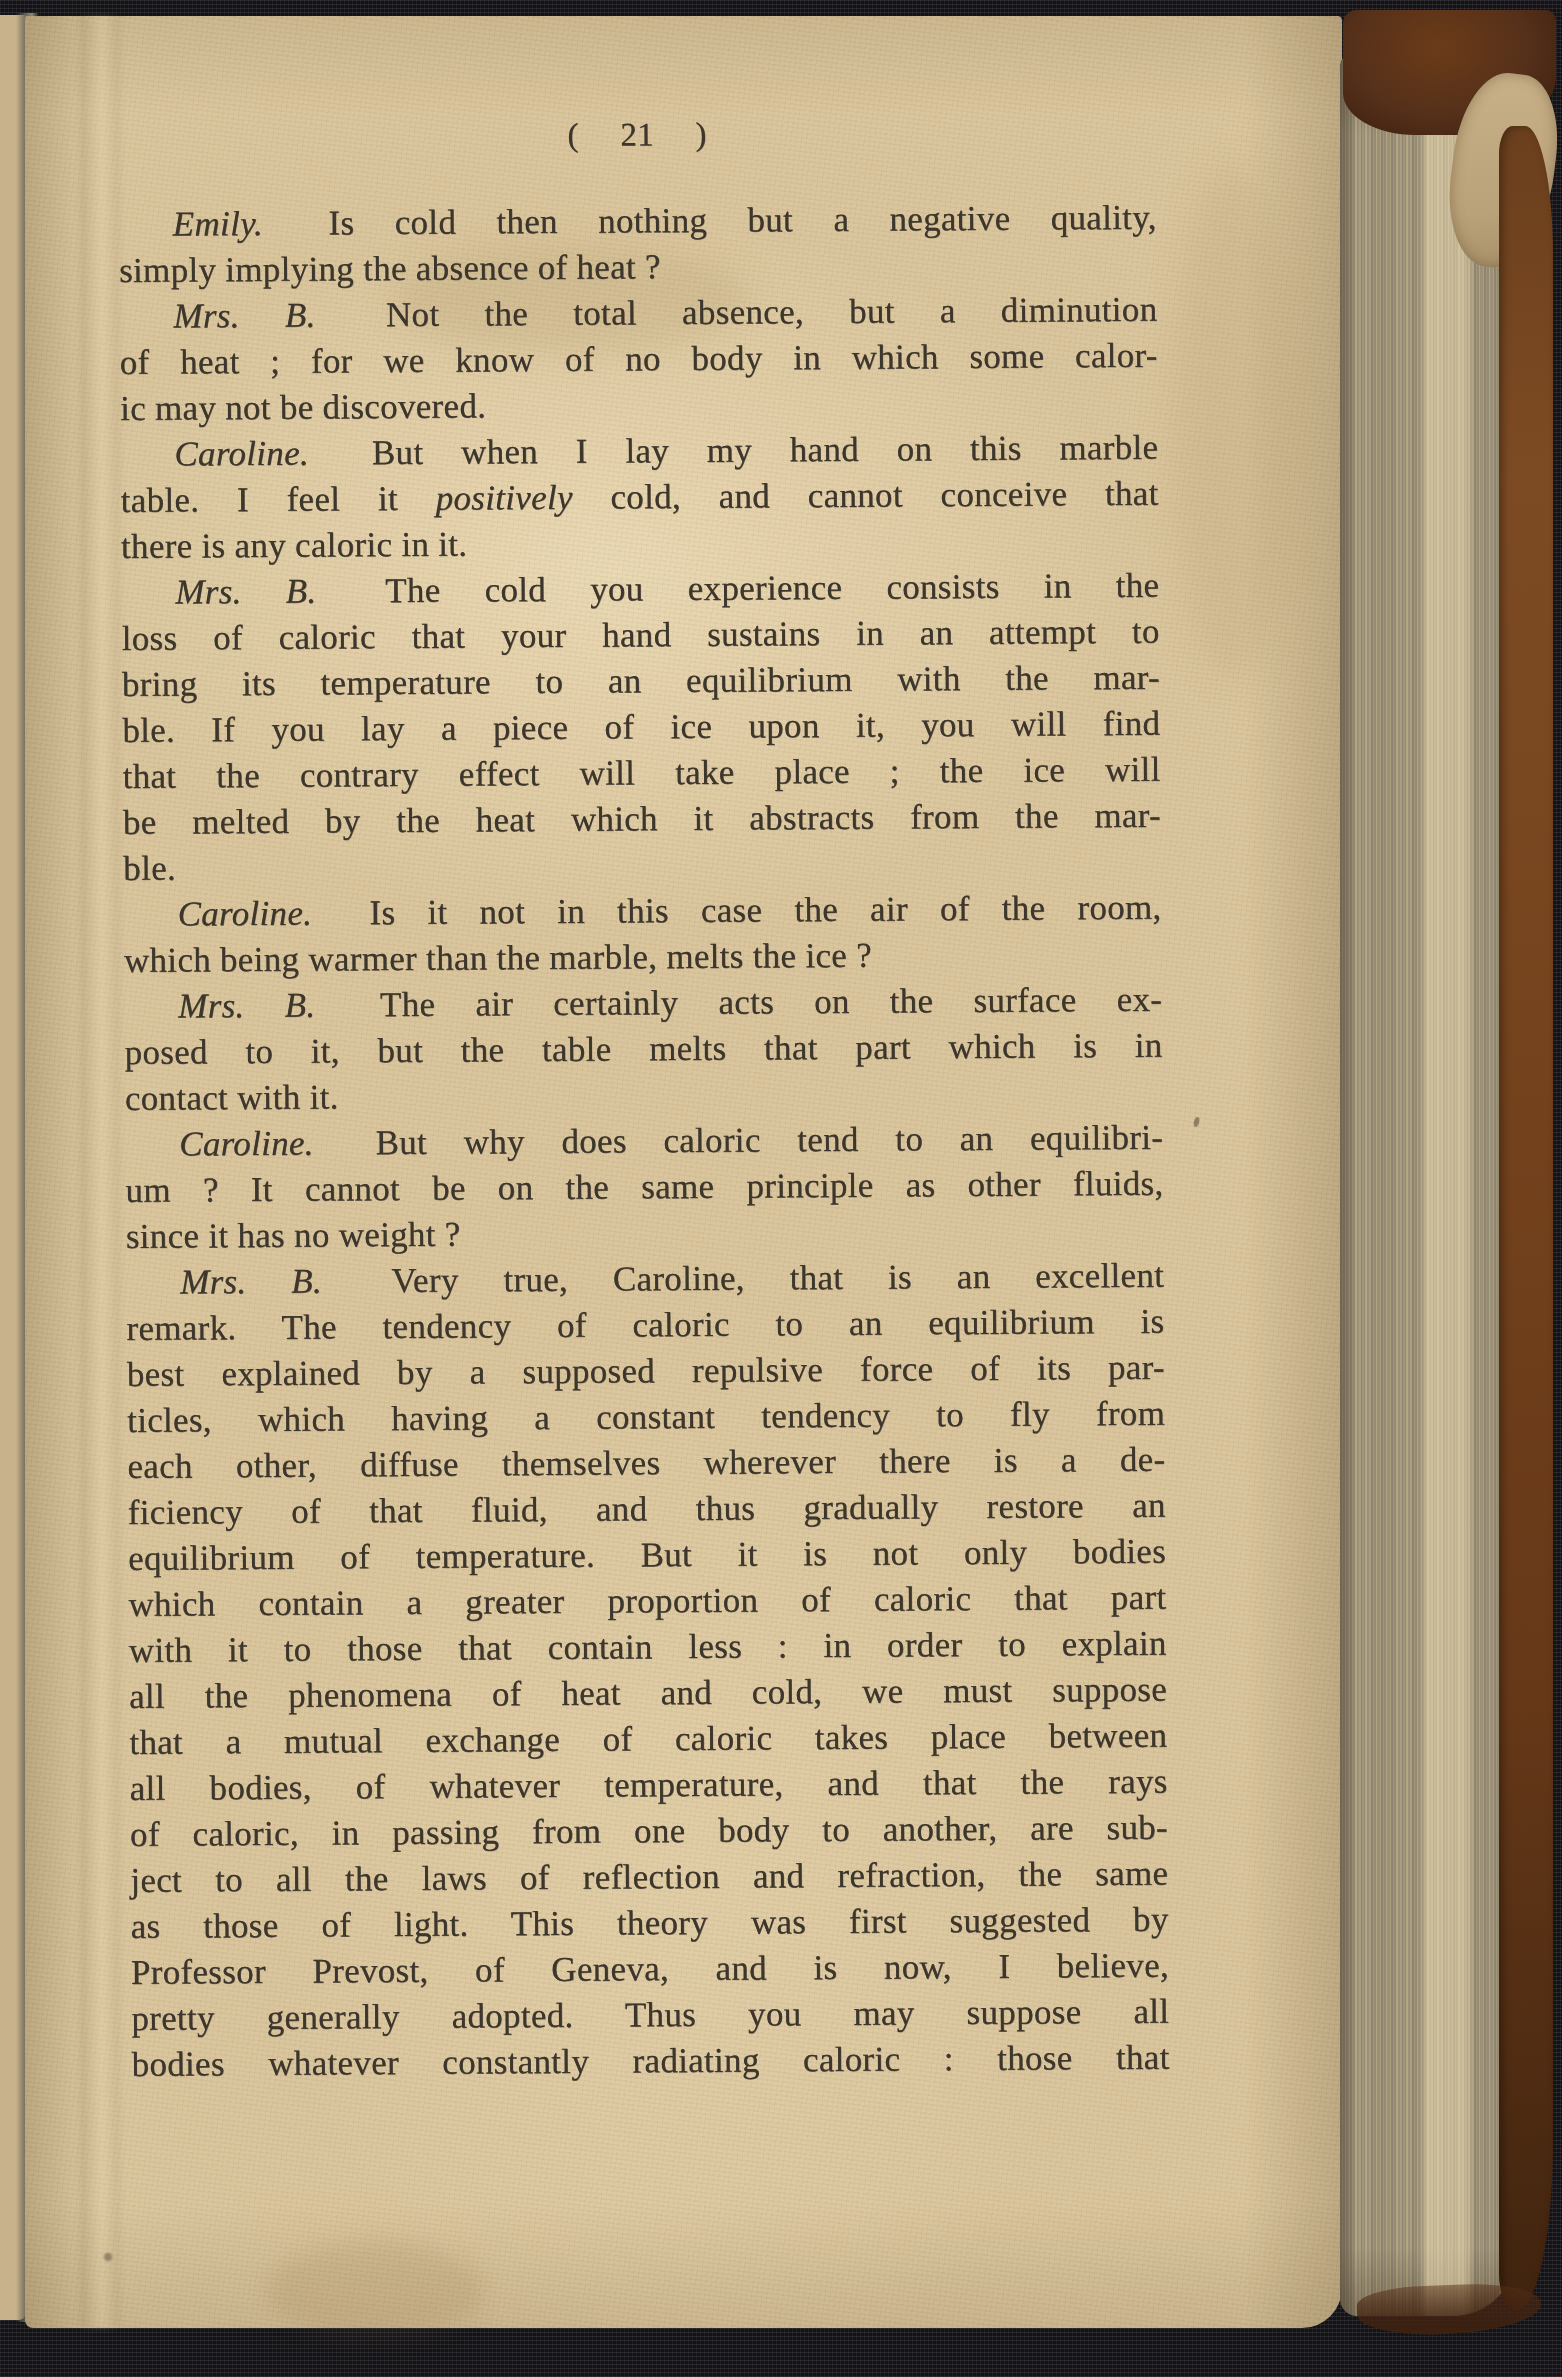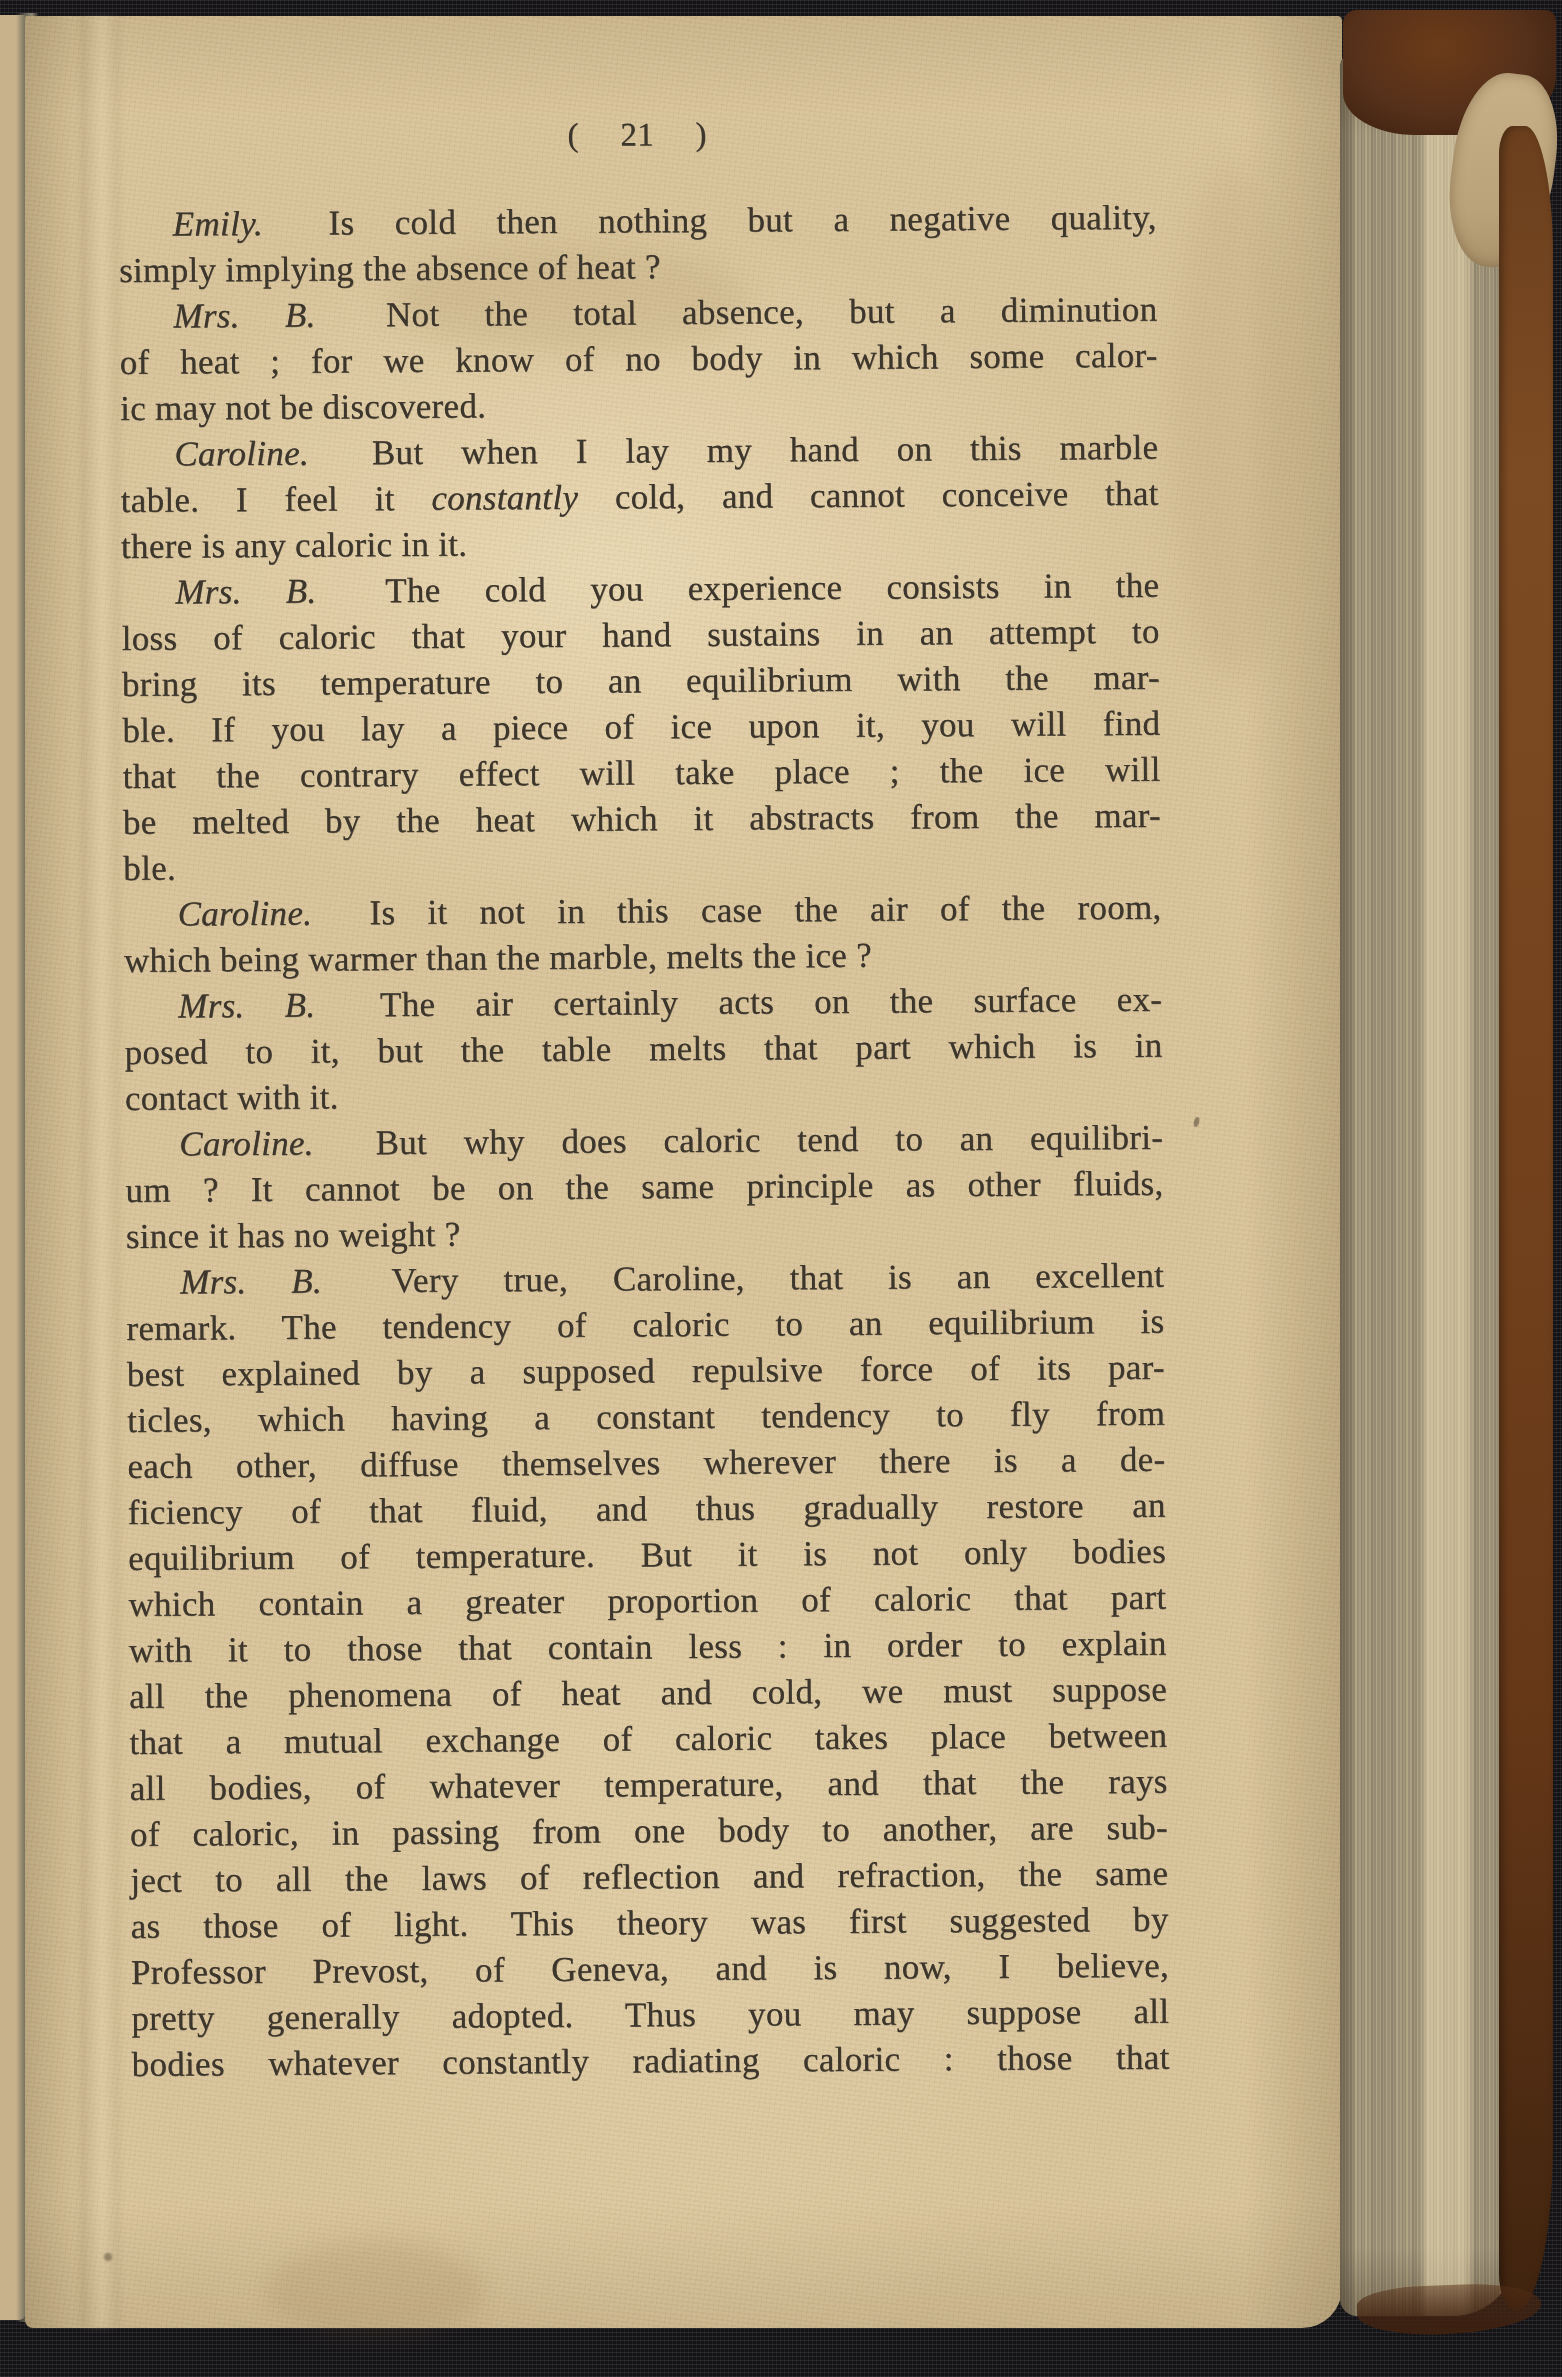--- a/index.html
+++ b/index.html
@@ -141,21 +141,21 @@
 
 <div class="page-text">
   <div class="page-header">( 21 )</div>
 
 <div class="line indent"><span class="it speaker">Emily.</span> <span>Is cold then nothing but a negative quality,</span></div>
     <div class="line end"><span>simply implying the absence of heat ?</span></div>
     <div class="line indent"><span class="it speaker">Mrs. B.</span> <span>Not the total absence, but a diminution</span></div>
     <div class="line"><span>of heat ; for we know of no body in which some calor-</span></div>
     <div class="line end"><span>ic may not be discovered.</span></div>
     <div class="line indent"><span class="it speaker">Caroline.</span> <span>But when I lay my hand on this marble</span></div>
-    <div class="line"><span>table. I feel it</span> <span class="it">constantly</span> <span>cold, and cannot conceive that</span></div>
+    <div class="line"><span>table. I feel it</span> <span class="it">positively</span> <span>cold, and cannot conceive that</span></div>
     <div class="line end"><span>there is any caloric in it.</span></div>
     <div class="line indent"><span class="it speaker">Mrs. B.</span> <span>The cold you experience consists in the</span></div>
     <div class="line"><span>loss of caloric that your hand sustains in an attempt to</span></div>
     <div class="line"><span>bring its temperature to an equilibrium with the mar-</span></div>
     <div class="line"><span>ble. If you lay a piece of ice upon it, you will find</span></div>
     <div class="line"><span>that the contrary effect will take place ; the ice will</span></div>
     <div class="line"><span>be melted by the heat which it abstracts from the mar-</span></div>
     <div class="line end"><span>ble.</span></div>
     <div class="line indent"><span class="it speaker">Caroline.</span> <span>Is it not in this case the air of the room,</span></div>
     <div class="line end"><span>which being warmer than the marble, melts the ice ?</span></div>

